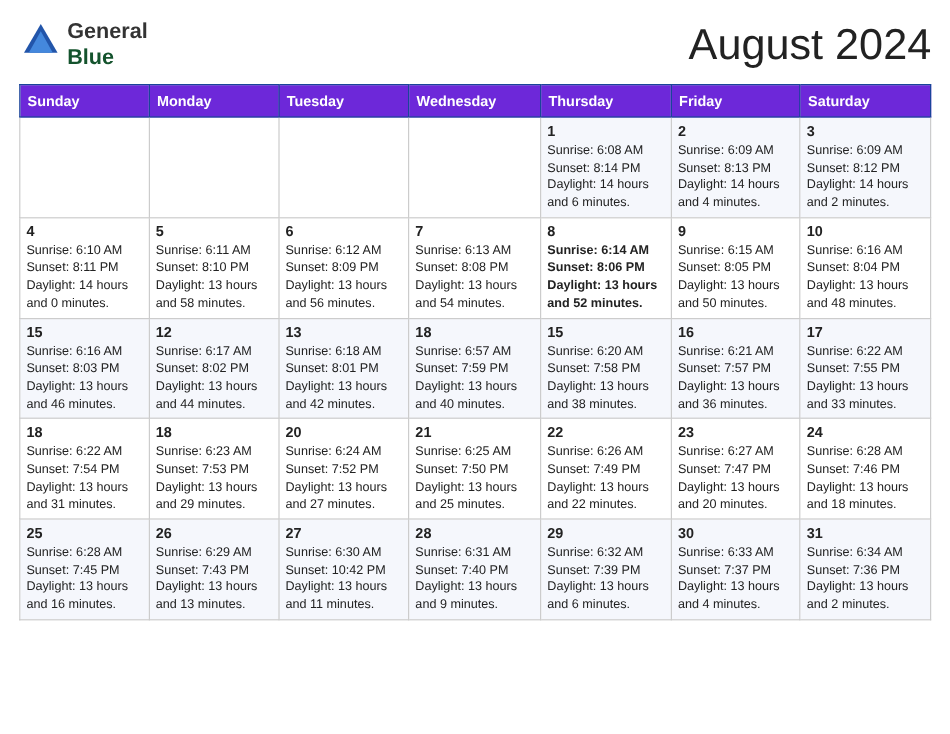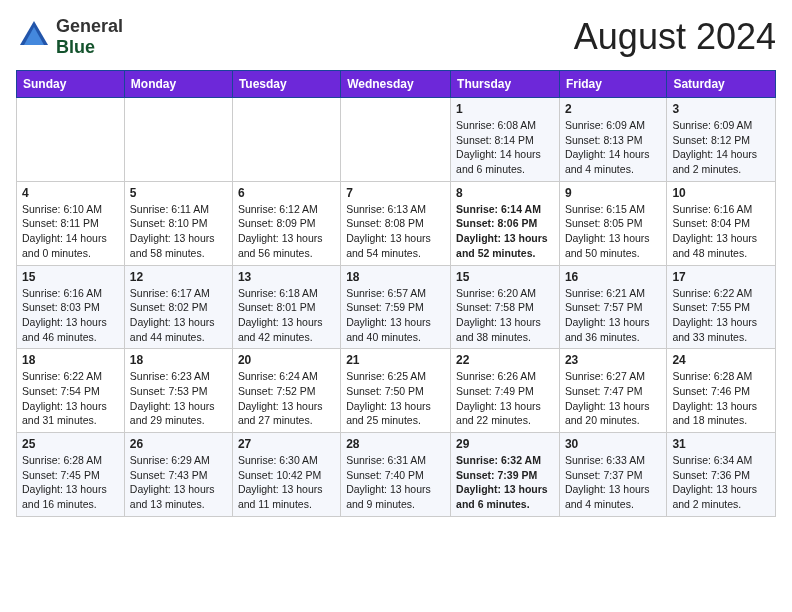--- a/index.html
+++ b/index.html
@@ -286,21 +286,21 @@
 Daylight: 13 hours and 11 minutes.</div>
         </td>
         <td>
           <span class="day-num">28</span>
           <div class="day-info" style="white-space: pre-line;">Sunrise: 6:31 AM
 Sunset: 7:40 PM
 Daylight: 13 hours and 9 minutes.</div>
         </td>
         <td>
           <span class="day-num">29</span>
-          <div class="day-info" style="white-space: pre-line; font-weight: bold;">Sunrise: 6:32 AM
+          <div class="day-info" style="white-space: pre-line;">Sunrise: 6:32 AM
 Sunset: 7:39 PM
 Daylight: 13 hours and 6 minutes.</div>
         </td>
         <td>
           <span class="day-num">30</span>
           <div class="day-info" style="white-space: pre-line;">Sunrise: 6:33 AM
 Sunset: 7:37 PM
 Daylight: 13 hours and 4 minutes.</div>
         </td>
         <td>

